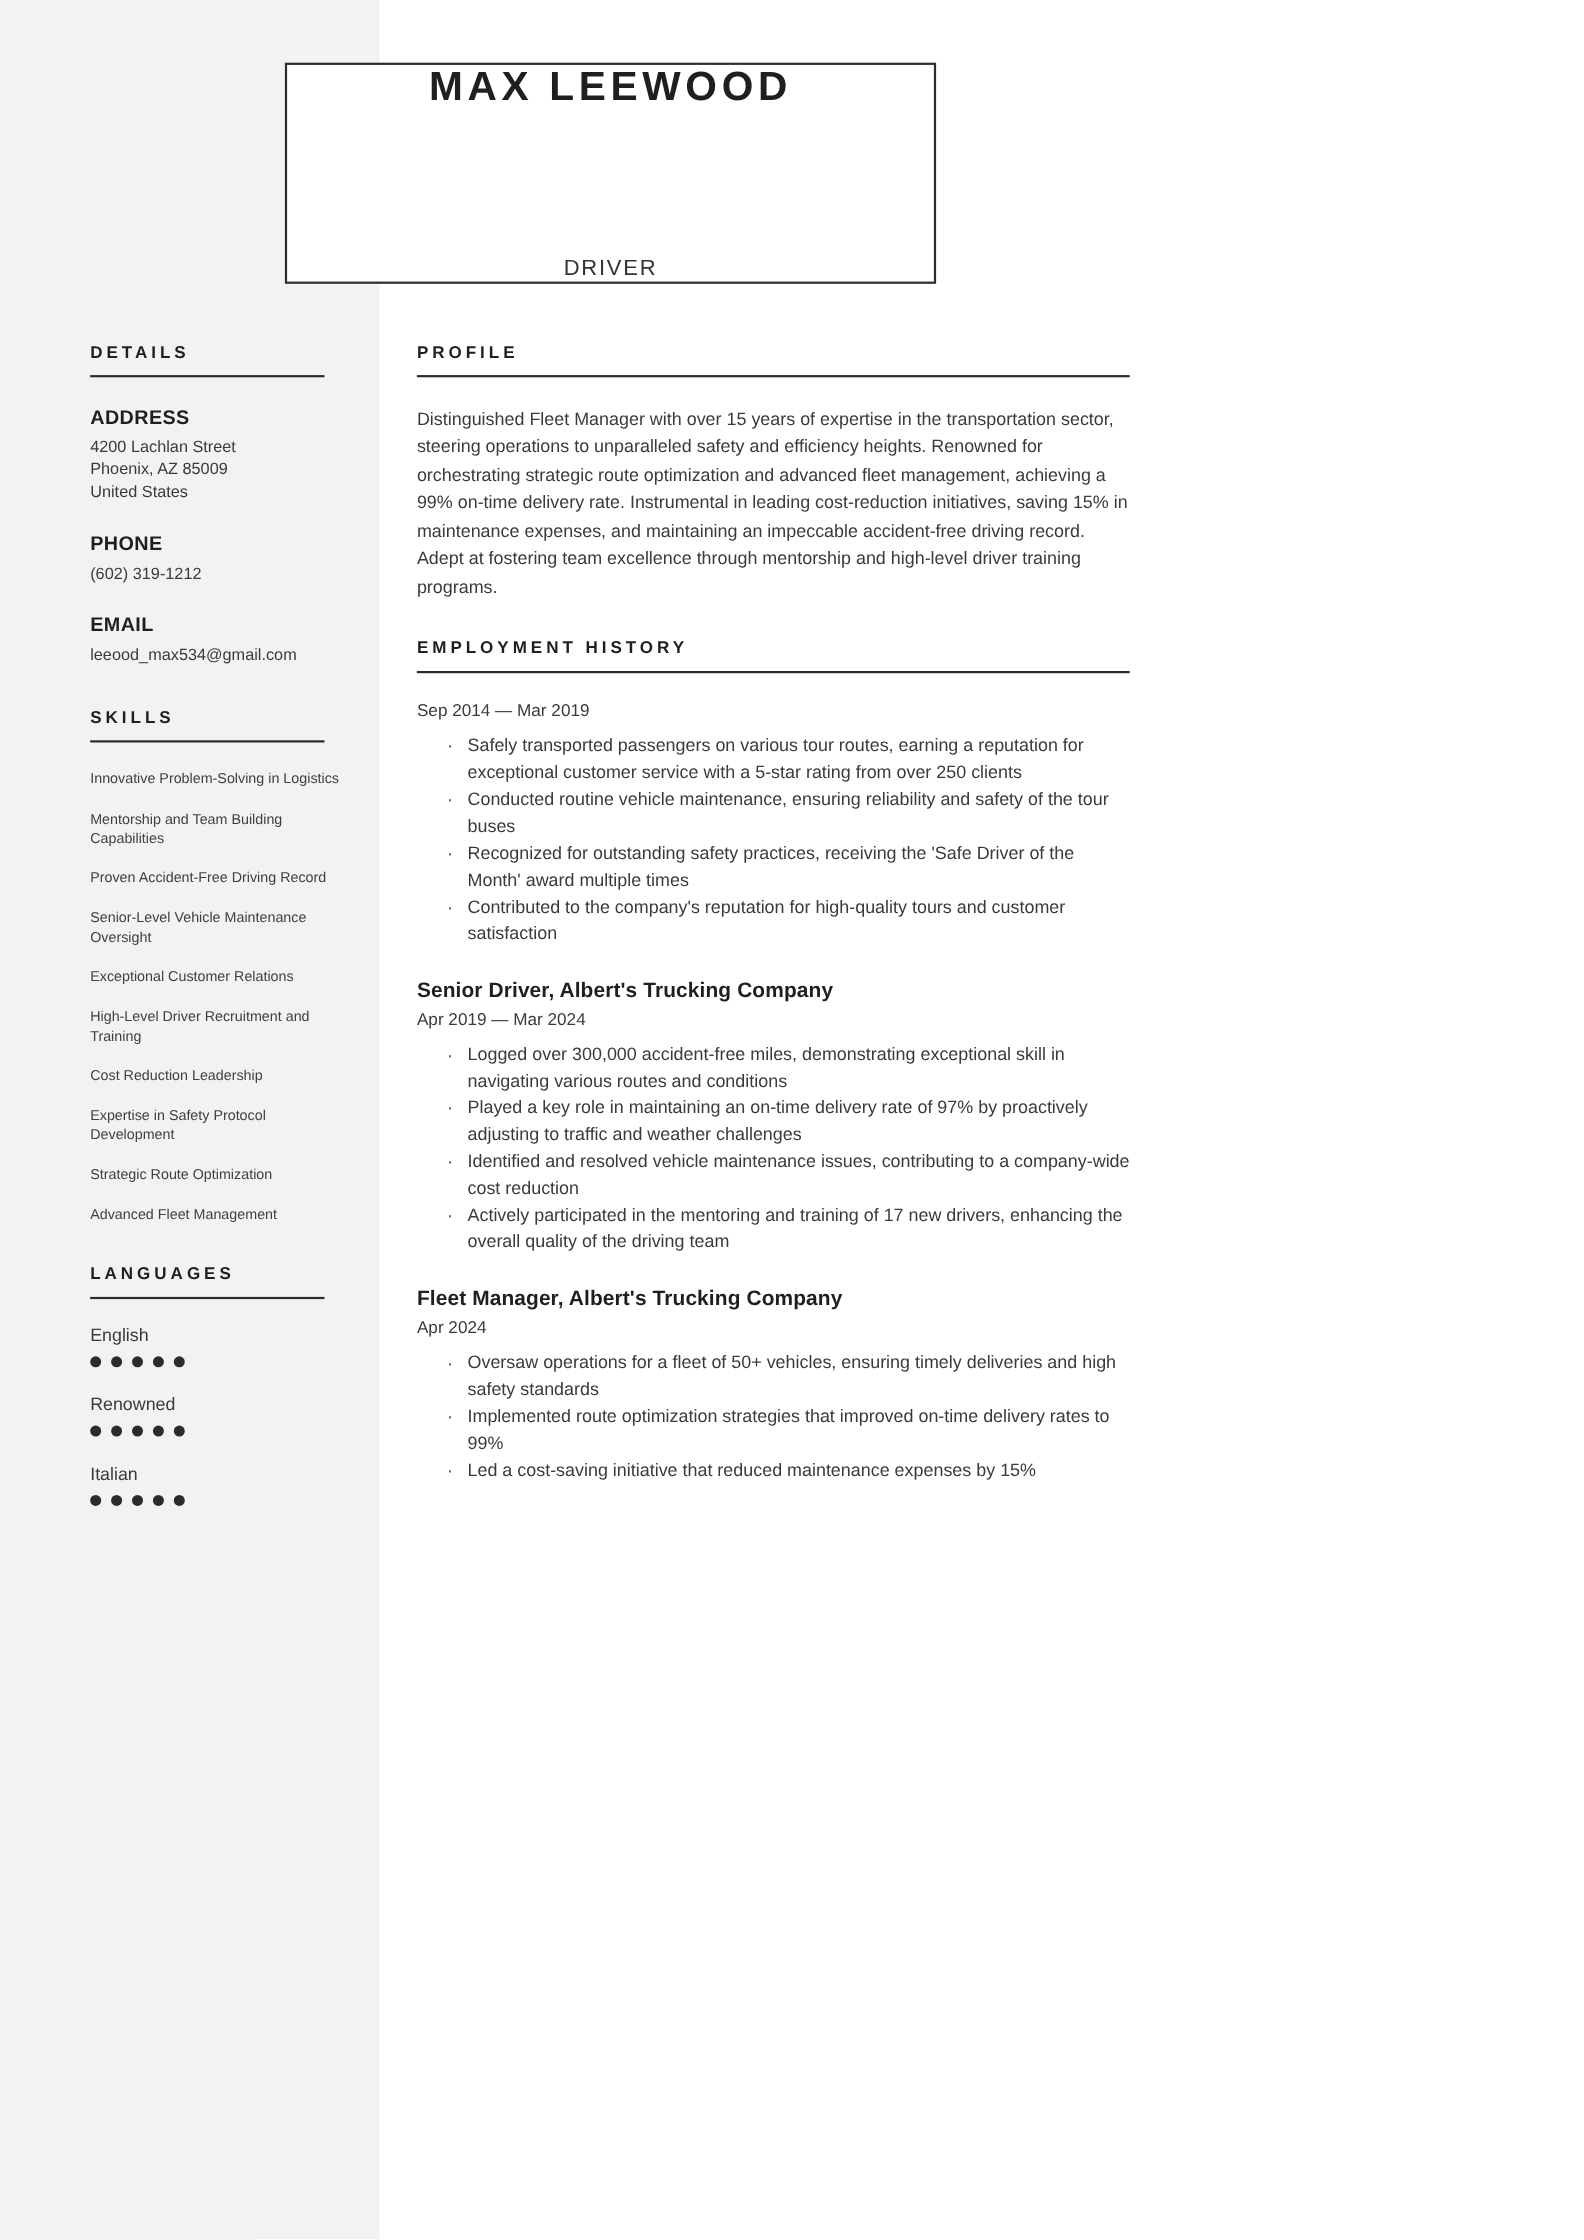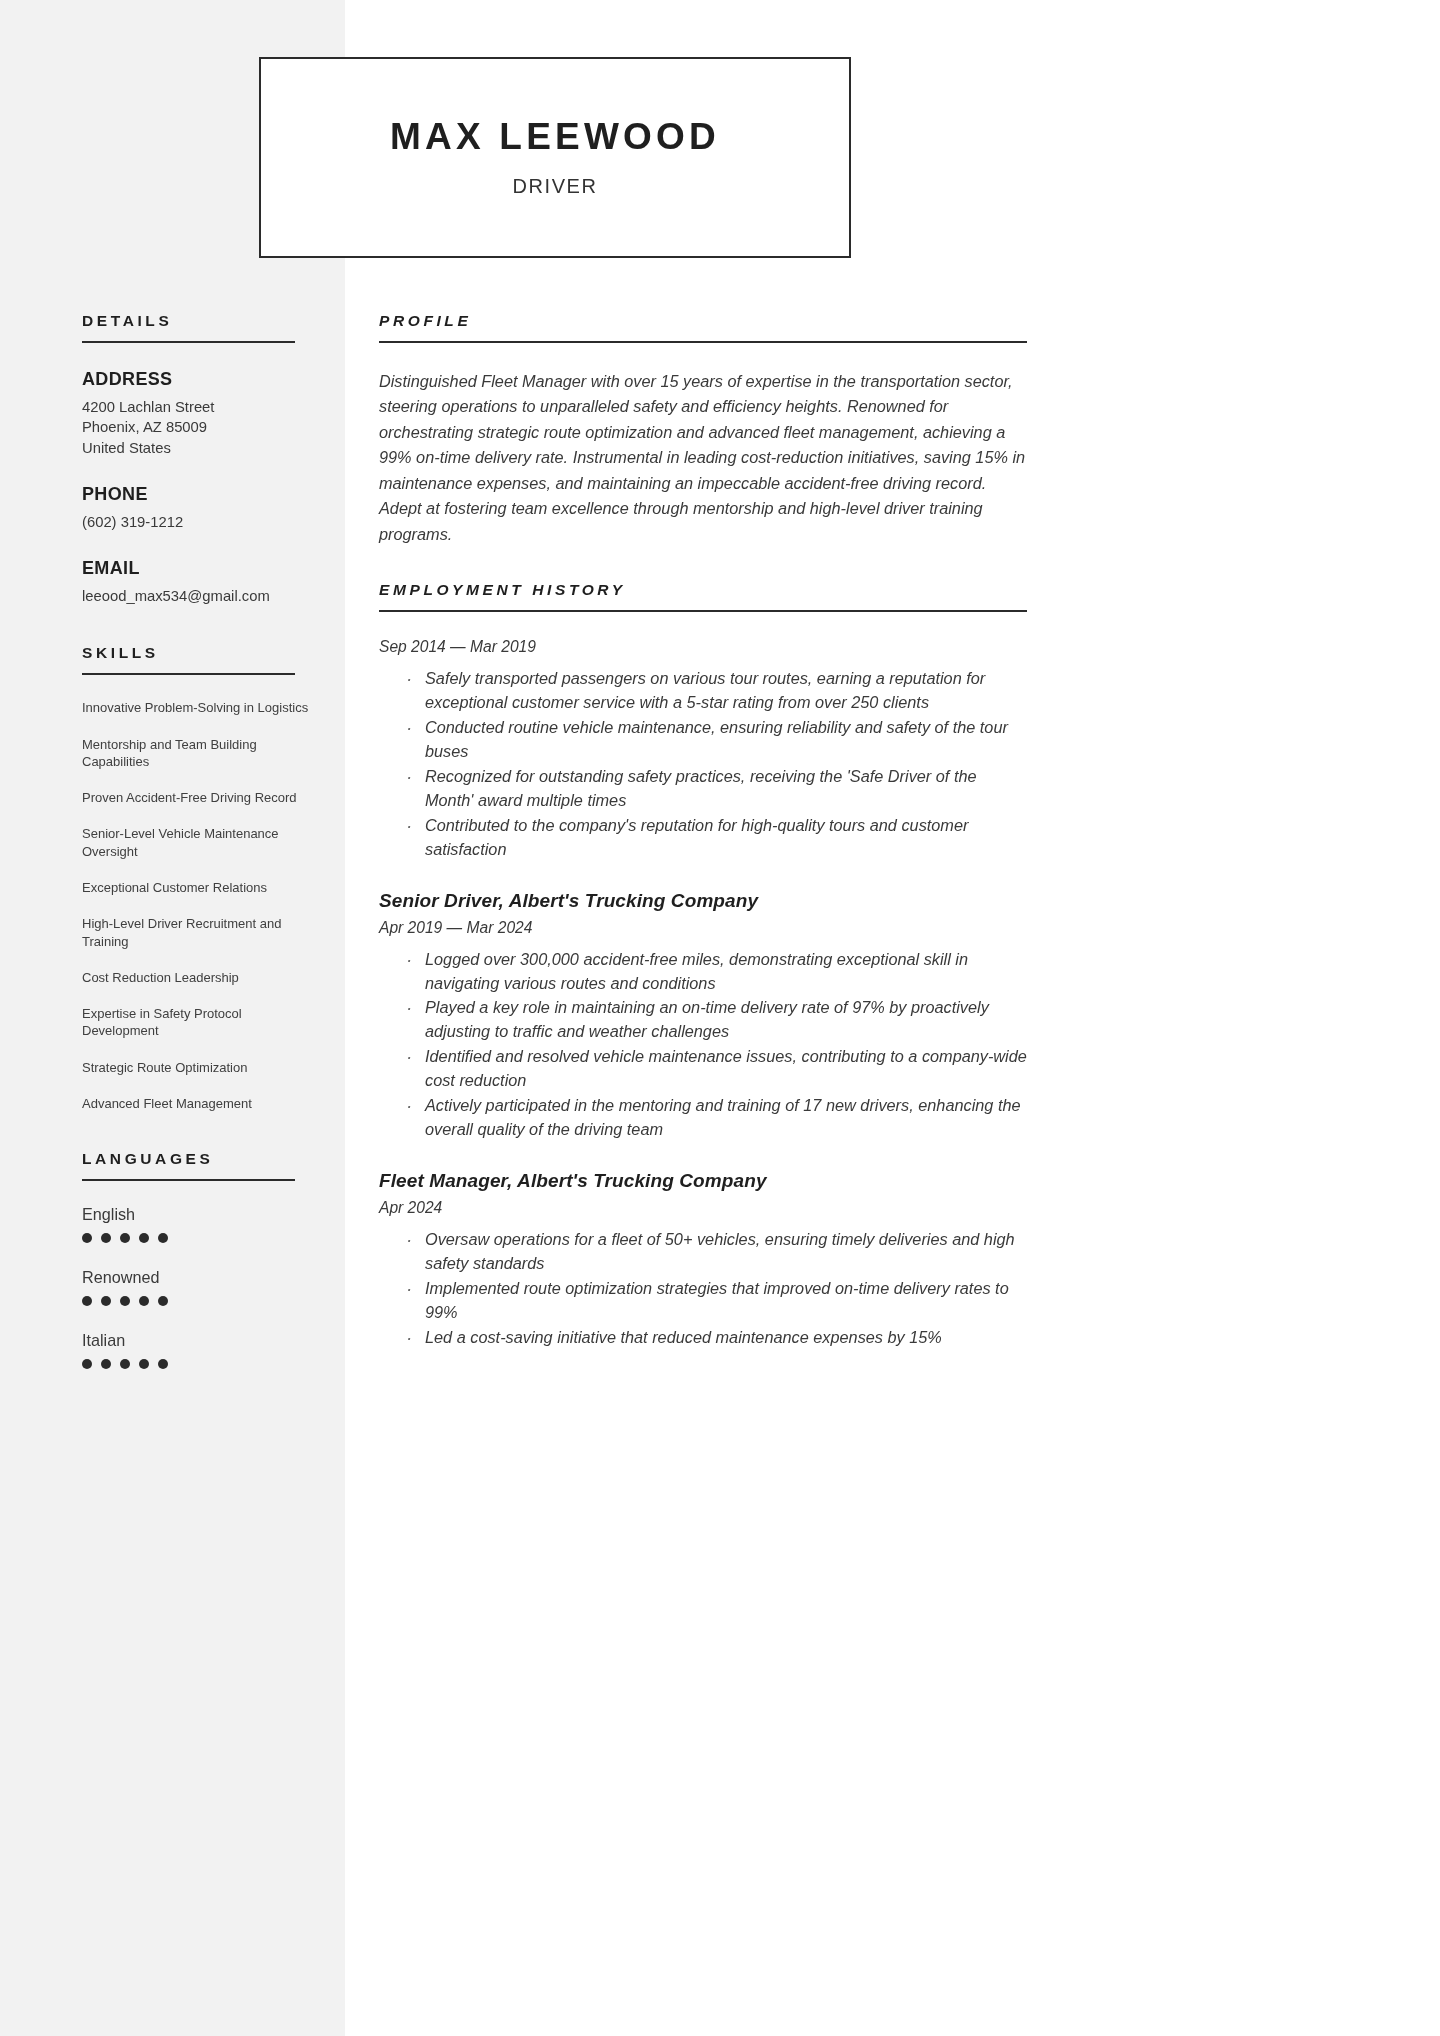--- a/index.html
+++ b/index.html
@@ -34,21 +34,21 @@
     position: absolute;
     left: 259px;
     top: 57px;
     width: 592px;
     height: 201px;
     border: 2px solid #2b2b2b;
     background: #ffffff;
     display: flex;
     flex-direction: column;
     align-items: center;
-    justify-content: center;
+    justify-content: space-between;
   }
   .full-name {
     font-size: 37px;
     font-weight: 700;
     letter-spacing: 4.2px;
     color: #1f1f1f;
     text-align: center;
     line-height: 1.1;
   }
   .job-title {
@@ -118,21 +118,20 @@
     border-radius: 50%;
     background: #2b2b2b;
   }
 
   
   .main {
     position: absolute;
     left: 379px;
     top: 312px;
     width: 648px;
-    font-style: italic;
   }
   .main-block { margin-bottom: 34px; }
 
   .profile-text {
     margin-top: 26px;
     font-size: 16.3px;
     line-height: 1.56;
     color: #3a3a3a;
     text-align: left;
   }

